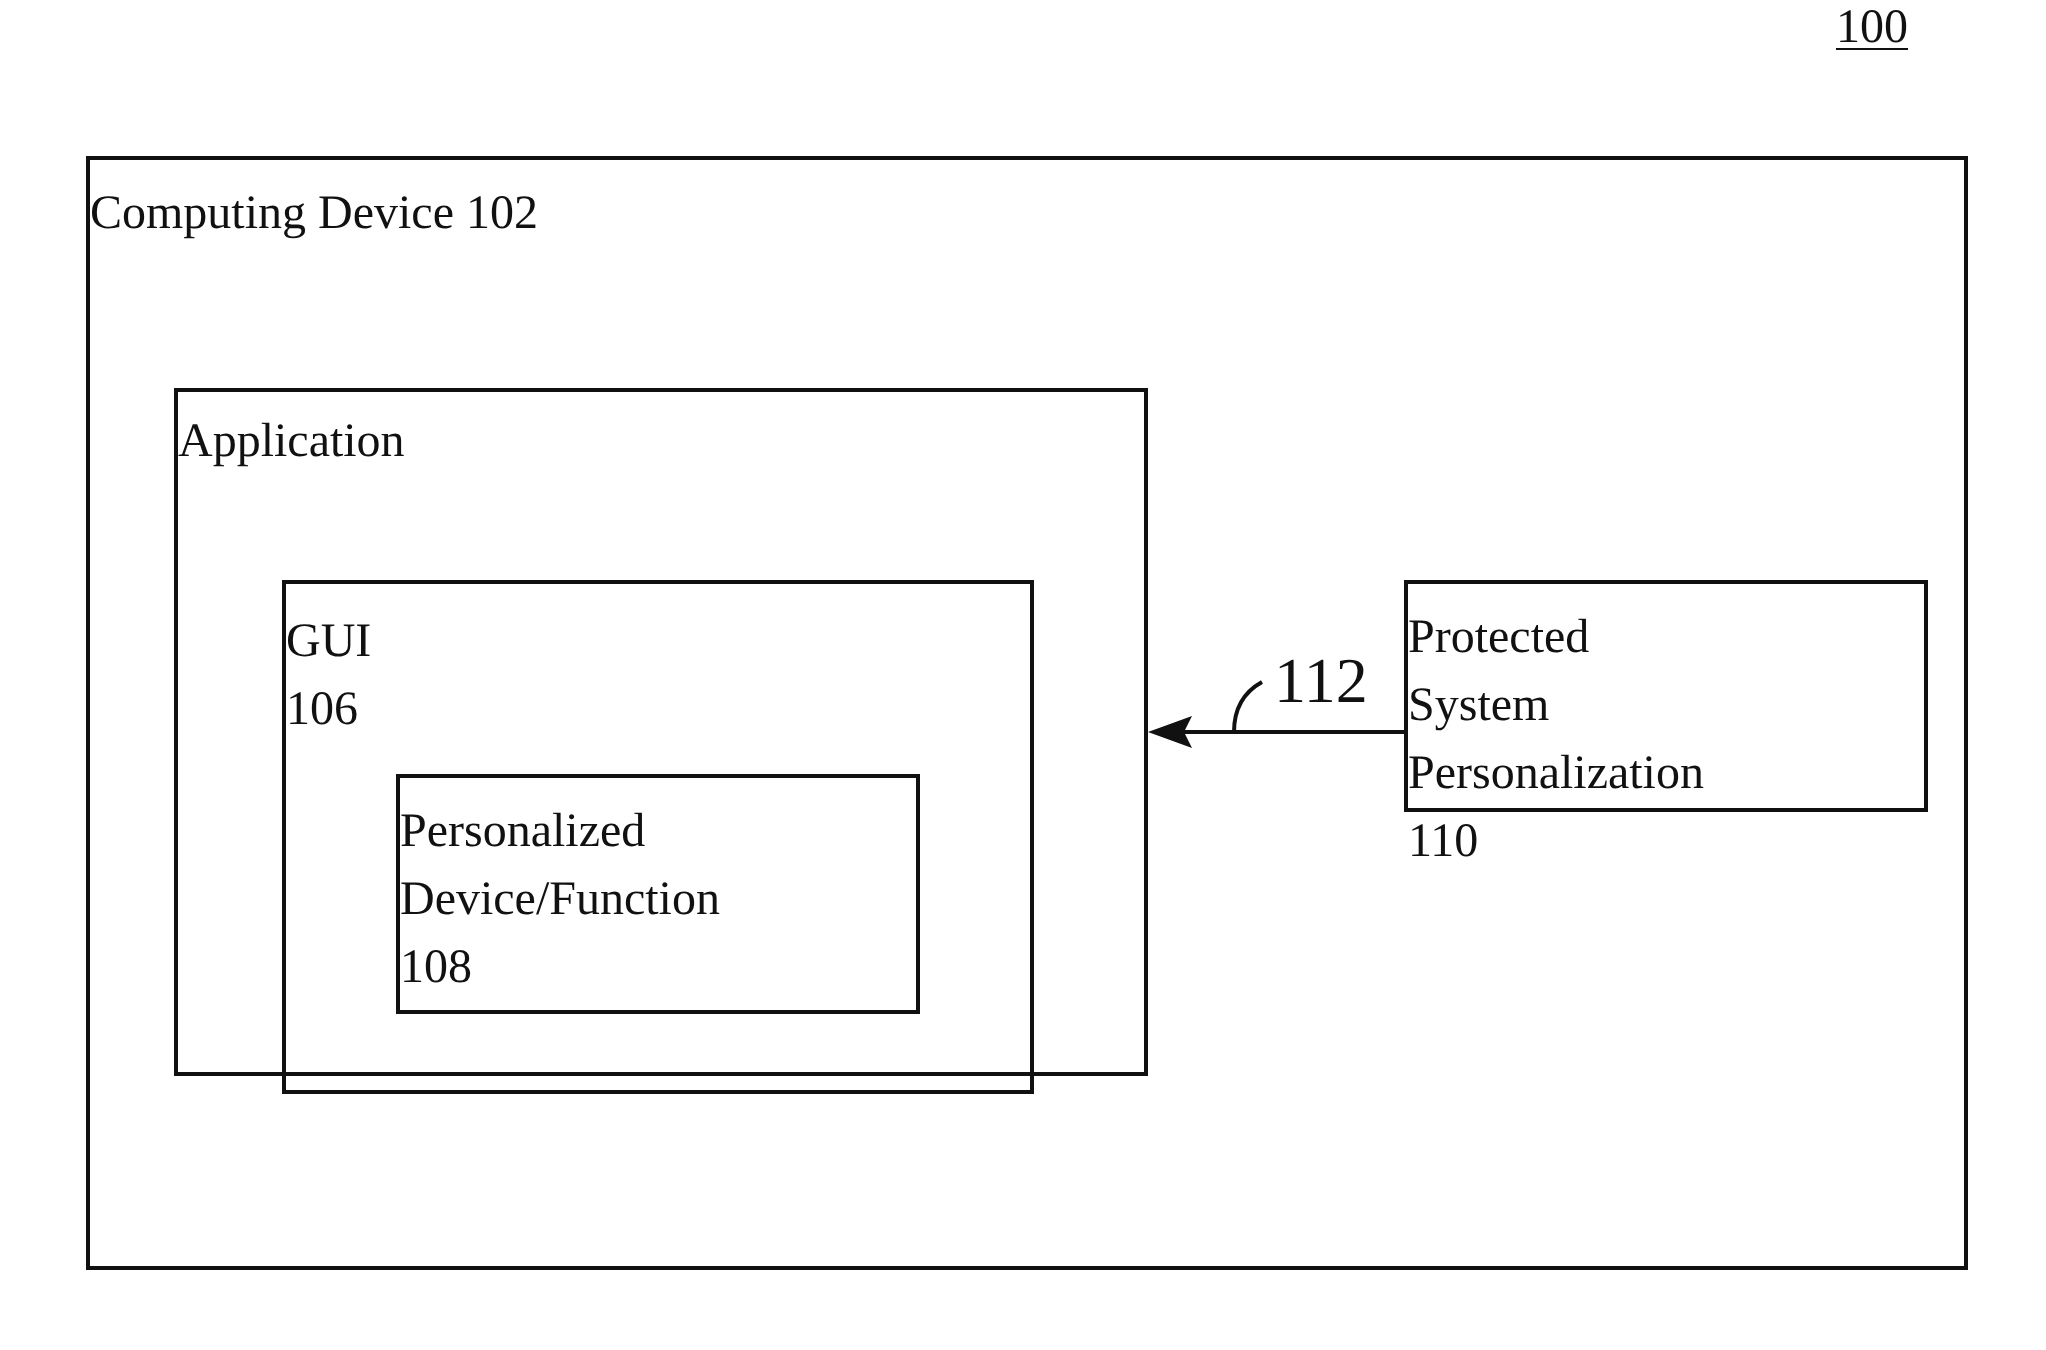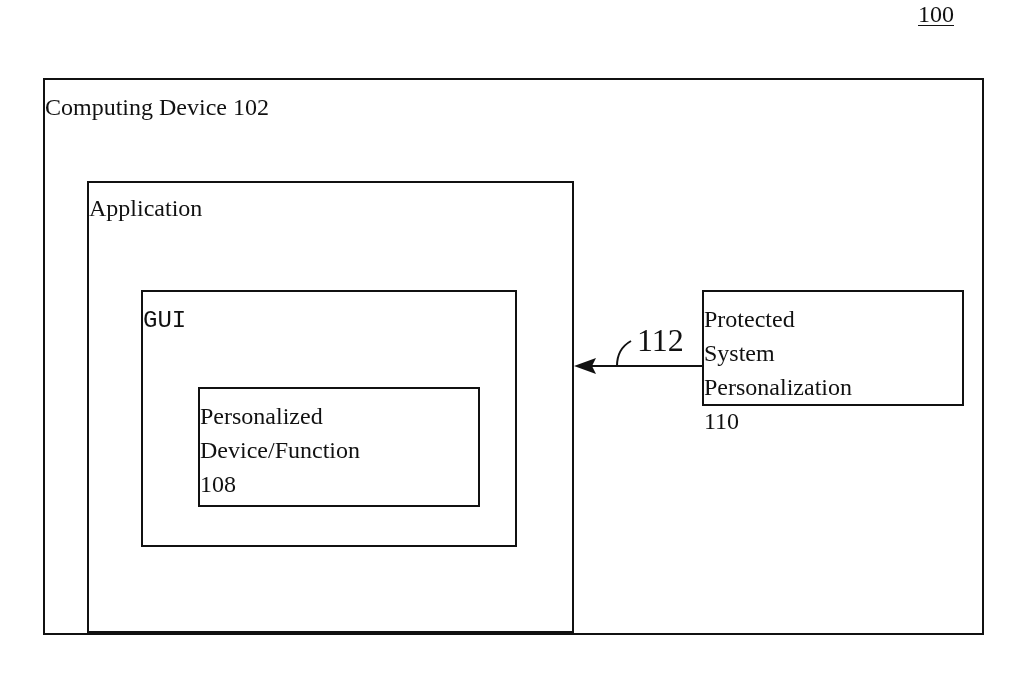--- a/index.html
+++ b/index.html
@@ -38,27 +38,27 @@
       font-size: 24px;
       line-height: 28px;
       text-decoration: underline;
       text-decoration-thickness: 1px;
       text-underline-offset: 3px;
     }
 
     #computing-device { left: 43px; top: 78px; width: 941px; height: 557px; }
     #computing-device > .label { top: 10px; }
 
-    #application { left: 87px; top: 181px; width: 487px; height: 452px; text-decoration: underline; }
+    #application { left: 87px; top: 194px; width: 487px; height: 344px; text-decoration: underline; }
     #application > .label { top: 8px; }
 
-    #gui { left: 141px; top: 290px; width: 376px; height: 257px; font-family: Liberation Mono, monospace; }
+    #gui { left: 141px; top: 290px; width: 376px; height: 257px; }
     #gui > .label { top: 12px; }
 
-    #personalized { left: 198px; top: 387px; width: 282px; height: 120px; }
+    #personalized { left: 198px; top: 387px; width: 262px; height: 120px; }
     #personalized > .label { top: 10px; }
 
     #protected { left: 702px; top: 290px; width: 262px; height: 116px; }
     #protected > .label { top: 10px; }
 
     #arrow-svg {
       position: absolute;
       left: 0;
       top: 0;
       width: 1023px;
@@ -84,20 +84,21 @@
 
 <div class="box" id="application">
   <div class="label">
     <span>Application</span>
   </div>
 </div>
 
 <div class="box" id="gui">
   <div class="label">
     <span>GUI</span>
+    <span>106</span>
   </div>
 </div>
 
 <div class="box" id="personalized">
   <div class="label">
     <span>Personalized</span>
     <span>Device/Function</span>
     <span>108</span>
   </div>
 </div>

